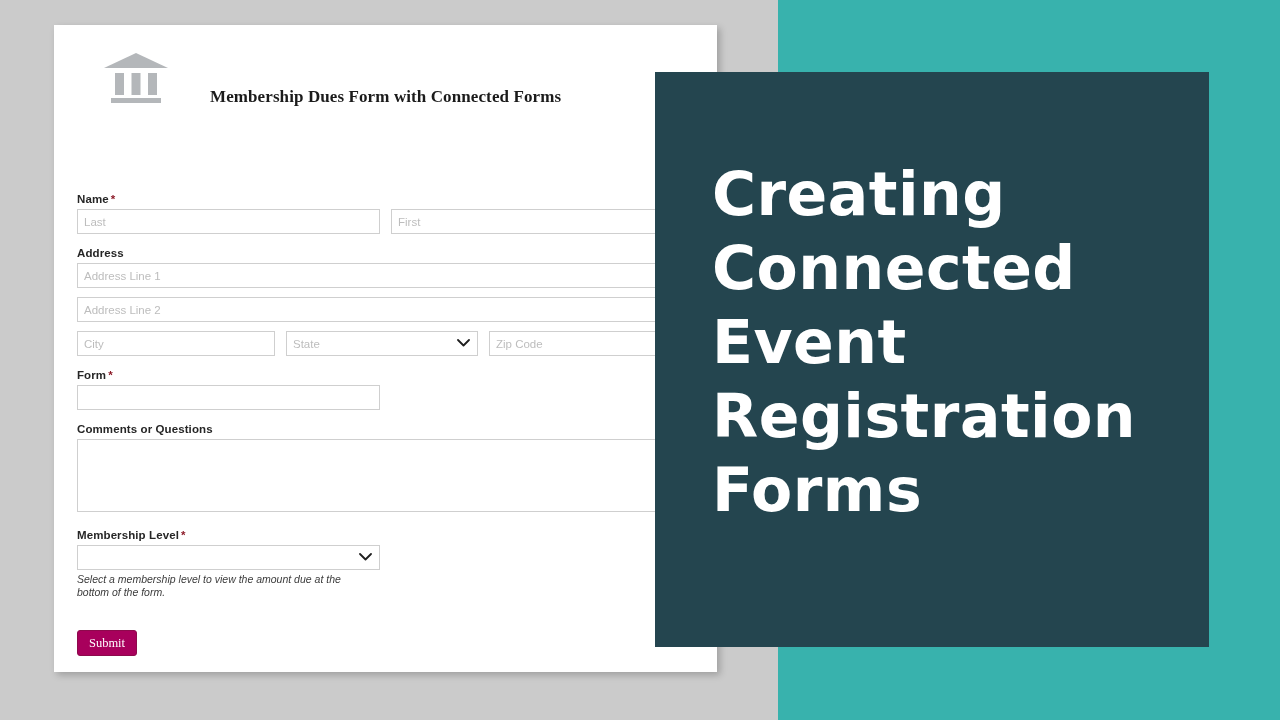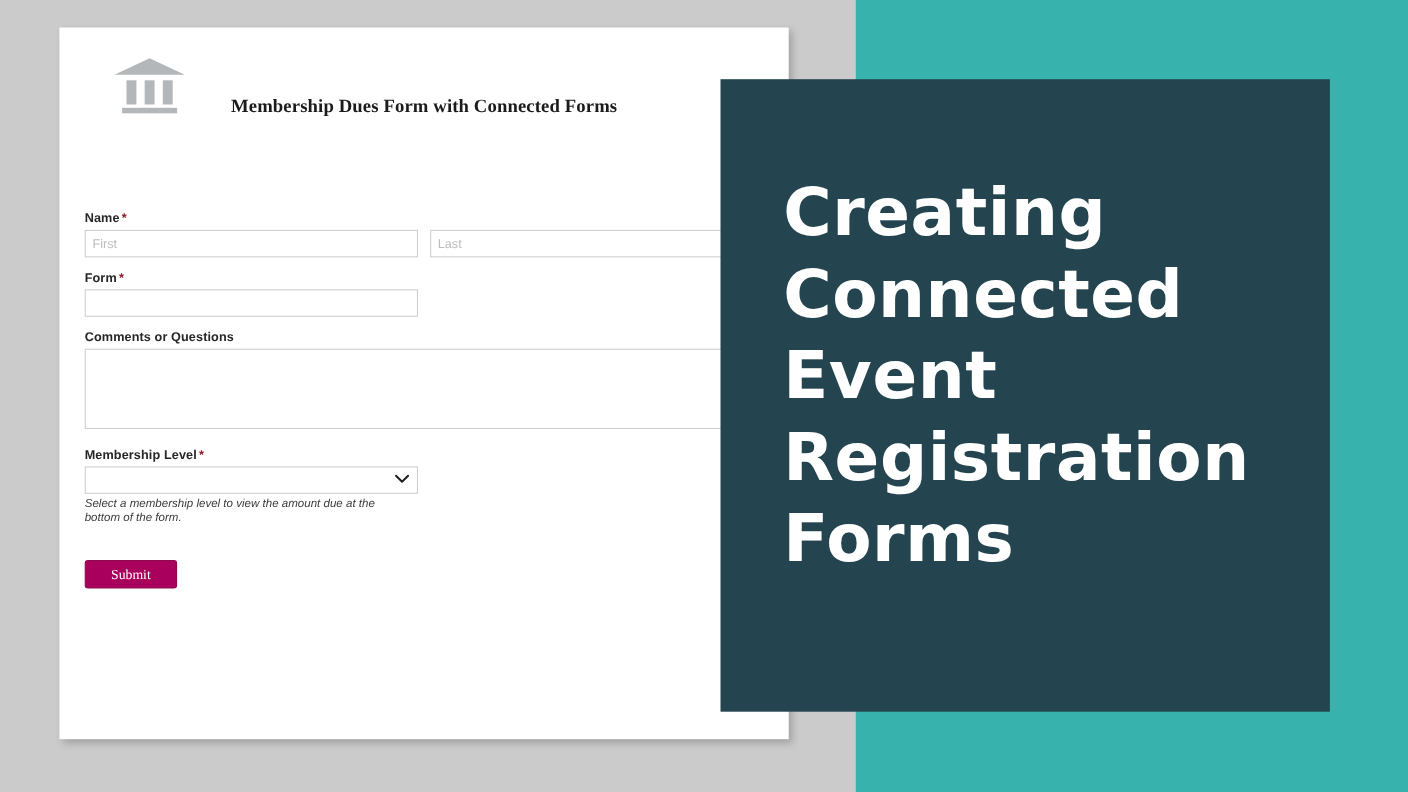--- a/index.html
+++ b/index.html
@@ -156,21 +156,21 @@
   }
   textarea.inp {
     width: 617px;
     height: 73px;
     padding: 5px 6px;
     resize: none;
     font-size: 11.5px;
   }
   .submit-btn {
     margin-top: 18px;
-    width: 84px;
+    width: 60px;
     height: 26px;
     background: #a8005c;
     border: 1px solid #8d0a4c;
     border-radius: 3px;
     color: #ffffff;
     font-family: "Liberation Serif", serif;
     font-size: 12.5px;
     cursor: pointer;
     padding: 0;
   }
@@ -222,26 +222,47 @@
     </div>
 
     <div class="fields">
 
       
       <div class="group">
         <div class="field-label">
           <span>Name</span><span class="req">*</span>
         </div>
         <div class="row">
+          <input class="inp w-half" type="text" placeholder="Last" style="">
           <input class="inp w-half" type="text" placeholder="First" style="">
-          <input class="inp w-half" type="text" placeholder="Last" style="">
-        </div>
-      </div>
-
-      
+        </div>
+      </div>
+
+      
+      <div class="group">
+        <div class="field-label">Address</div>
+        <div class="row">
+          <input class="inp w-full" type="text" placeholder="Address Line 1" style="">
+        </div>
+        <div class="row">
+          <input class="inp w-full" type="text" placeholder="Address Line 2" style="">
+        </div>
+        <div class="row">
+          <input class="inp w-city" type="text" placeholder="City" style="">
+          <span class="select-wrap">
+            <select class="inp w-state">
+              <option>State</option>
+            </select>
+            <span class="chev"><svg width="13" height="9" viewBox="0 0 13 9">
+                  <path d="M1 1.5 L6.5 7 L12 1.5" fill="none" stroke="#1f1f1f" stroke-width="1.8" stroke-linecap="round" stroke-linejoin="round"></path>
+                </svg></span>
+          </span>
+          <input class="inp w-zip" type="text" placeholder="Zip Code" style="">
+        </div>
+      </div>
 
       
       <div class="group">
         <div class="two-col">
           <div class="col-half">
             <div class="field-label">
               <span>Form</span><span class="req">*</span>
             </div>
             <input class="inp w-half" type="text" placeholder="" style="">
           </div>

